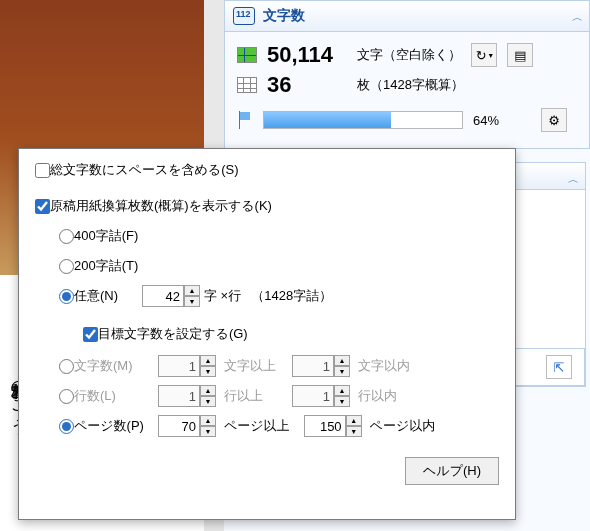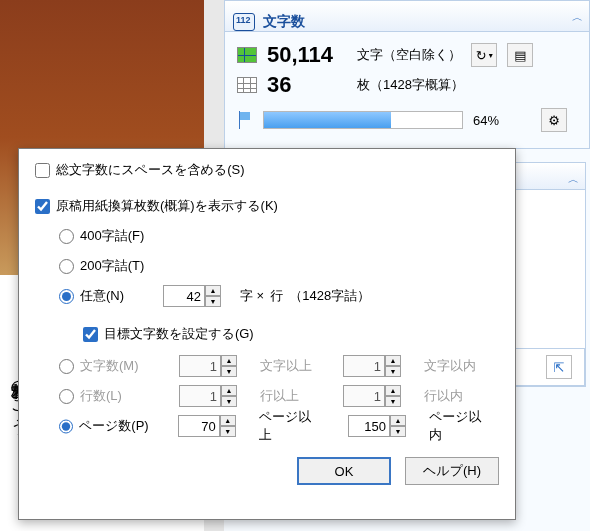--- a/index.html
+++ b/index.html
@@ -16,23 +16,23 @@
   .bg-brown { position:absolute; left:0; top:0; width:204px; height:275px;
     background: linear-gradient(to bottom, #8b3d1c 0%, #a04d1f 50%, #c89a5c 100%); }
   .bg-white-text { position:absolute; left:4px; top:370px; width:30px;
     writing-mode: vertical-rl; font-size:16px; color:#000; line-height:1.9; }
   .right-panel {
     position: absolute; left: 224px; top: 0; right: 0; height: 100%;
     background: #f7fbff;
   }
   .pane-scroll { position:absolute; left:204px; top:0; width:20px; height:100%; background:#e8e8e8;}
   .acc-header {
-    height: 32px; display:flex; align-items:flex-end; gap:8px;
+    height: 32px; display:flex; align-items:center; gap:8px;
     background: linear-gradient(#ffffff,#e8f0fb);
-    border: 1px solid #bcd0e8; padding: 0 8px; position:relative;
+    border: 1px solid #bcd0e8; padding: 12px 8px; position:relative;
   }
   .acc-header .chev { position:absolute; right:6px; top:9px; color:#3a76c4; font-size:11px;}
   .stats-body { padding: 8px 12px 14px 12px; border:1px solid #bcd0e8; border-top:none; background:#f7fbff;}
   .stat-row { display:flex; align-items:center; gap:10px; height:30px; }
   .icon-box { width:20px; height:16px; border:1px solid #888; display:inline-block; }
   .icon-green { background:#53c439; position:relative; }
   .icon-green::before,.icon-green::after{content:"";position:absolute;background:#144e9c;}
   .icon-green::before{left:0;right:0;top:7px;height:1px;}
   .icon-green::after{top:0;bottom:0;left:6px;width:1px;}
   .icon-grid { background:#fff; position:relative;}
@@ -66,24 +66,24 @@
 
   
   .dialog {
     position: absolute; left: 18px; top: 148px; width: 498px; height: 372px;
     background: #fff; border:1px solid #7a7a7a; box-shadow: 0 3px 10px rgba(0,0,0,.3);
   }
   .dlg-title { height:30px; display:flex; align-items:center; padding:0 8px;
     font-size:13px; }
   .dlg-close { margin-left:auto; width:40px; text-align:center; font-size:15px; color:#333;}
   .dlg-body { padding: 6px 16px 4px 16px; }
-  .chk-row, .rad-row { display:flex; align-items:center; height:30px; gap:6px; }
+  .chk-row, .rad-row { display:flex; align-items:center; height:30px; }
   .rad-group { margin-left:24px; }
   input[type=checkbox], input[type=radio] { width:15px; height:15px; accent-color:#2a6fc7;}
-  .num-field { display:inline-flex; align-items:flex-start; margin:0 13px; }
+  .num-field { display:inline-flex; align-items:flex-start; margin:0 4px; }
   .num-field input { width:46px; height:22px; text-align:right; padding-right:3px;
     border:1px solid #9e9e9e; font-size:13px; font-family:inherit;}
   .num-field.small input { width:42px; }
   .spinner { display:flex; flex-direction:column; }
   .spinner button { width:16px; height:11px; font-size:7px; line-height:7px;
     border:1px solid #9e9e9e; background:#f0f0f0; padding:0;}
   .disabled { color:#9c9c9c; }
   .dlg-buttons { display:flex; justify-content:flex-end; gap:14px; padding:12px 16px;}
   .dlg-buttons button { width:94px; height:28px; border:1px solid #9e9e9e;
     background:#f0f0f0; font-family:inherit; font-size:13px;}
@@ -171,21 +171,21 @@
         <span style="min-width:64px">任意(N)</span>
         <span class="num-field small">
           <input value="42" style="">
           <span class="spinner">
               <button>▲</button>
               <button>▼</button>
             </span>
         </span>
         <span>字 ×</span>
         <span>行</span>
-        <span style="margin-left:0">（1428字詰）</span>
+        <span style="margin-left:10px">（1428字詰）</span>
       </div>
     </div>
 
     <div class="chk-row" style="margin-top:8px;padding-left:48px;">
       <input type="checkbox" checked="" style="">
       <span>目標文字数を設定する(G)</span>
     </div>
     <div class="chk-group-body">
       <div class="rad-row disabled">
         <input type="radio" name="t" style="">
@@ -243,16 +243,15 @@
             <span class="spinner">
               <button>▲</button>
               <button>▼</button>
             </span>
           </span>
         <span class="label-unit" style="color:#000">ページ以内</span>
       </div>
     </div>
   </div>
   <div class="dlg-buttons">
-    <button class="primary">OK</button>
     <button>ヘルプ(H)</button>
   </div>
 </div>
 
 </body></html>

